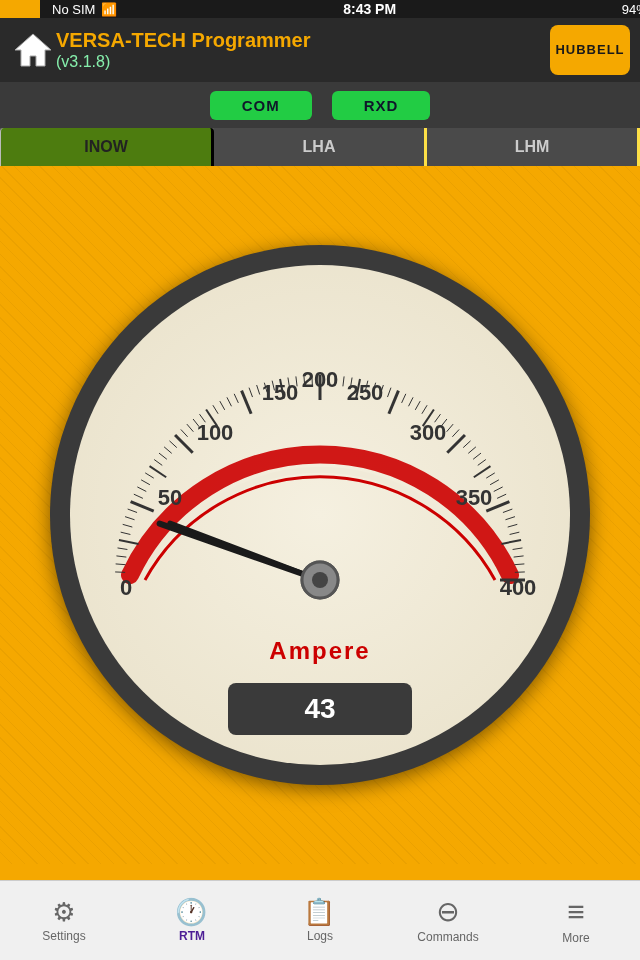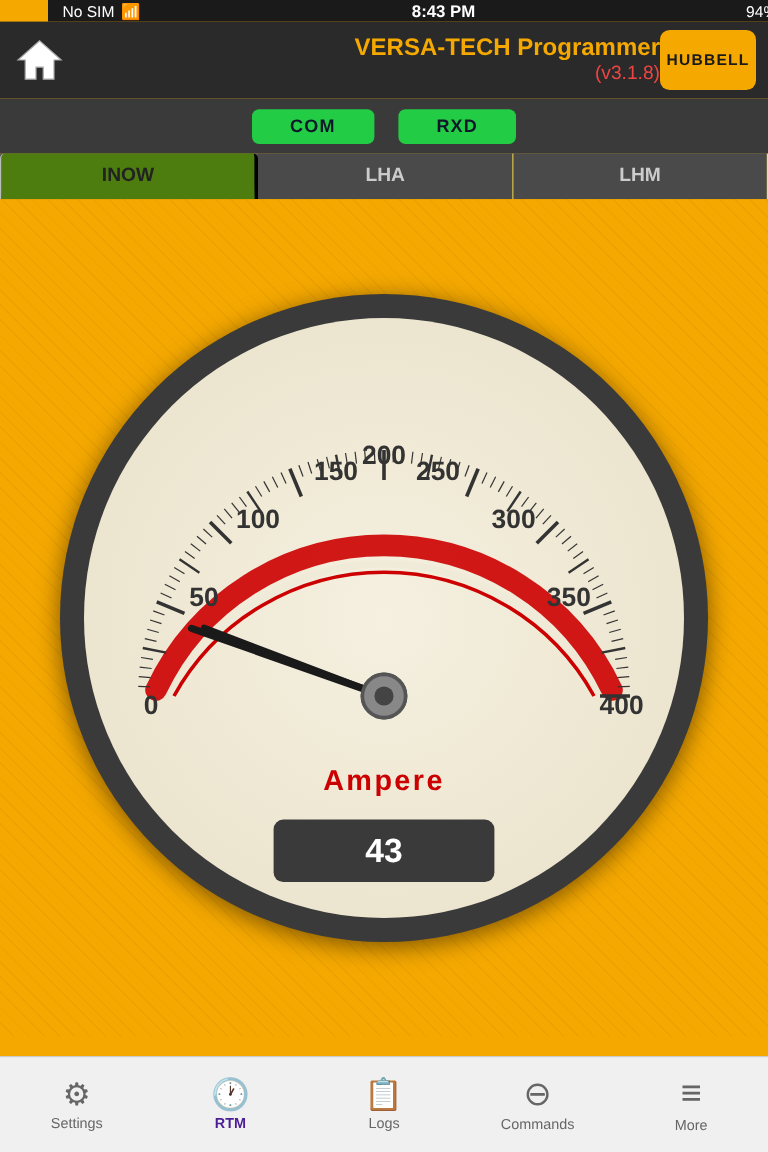--- a/index.html
+++ b/index.html
@@ -41,31 +41,31 @@
     }
     #header .home-btn {
       width: 46px;
       height: 46px;
       display: flex;
       align-items: center;
       justify-content: center;
       cursor: pointer;
     }
     #header .title-block {
-      text-align: right;
+      text-align: left;
       flex: 1;
     }
     #header .title-block .main-title {
       color: #f5a800;
       font-size: 20px;
       font-weight: bold;
       line-height: 1.2;
     }
     #header .title-block .sub-title {
-      color: #ef4444;
+      color: #86efac;
       font-size: 16px;
       line-height: 1.2;
     }
     #header .logo-block {
       width: 80px;
       height: 50px;
       background: #f5a800;
       border-radius: 8px;
       display: flex;
       align-items: center;
@@ -106,21 +106,21 @@
     }
     .tab {
       flex: 1;
       padding: 10px 0;
       text-align: center;
       font-size: 16px;
       font-weight: bold;
       cursor: pointer;
       color: #ccc;
       background: #4a4a4a;
-      border-right: 1px solid #fde047;
+      border-right: 3px solid #fde047;
     }
     .tab.active {
       background: #4d7c0f;
       color: #222;
       border-right: 3px solid #000000;
       border-radius: 4px 4px 0 0;
     }
     .tab:first-child.active {
       border-left: 1px solid #bbb;
     }

